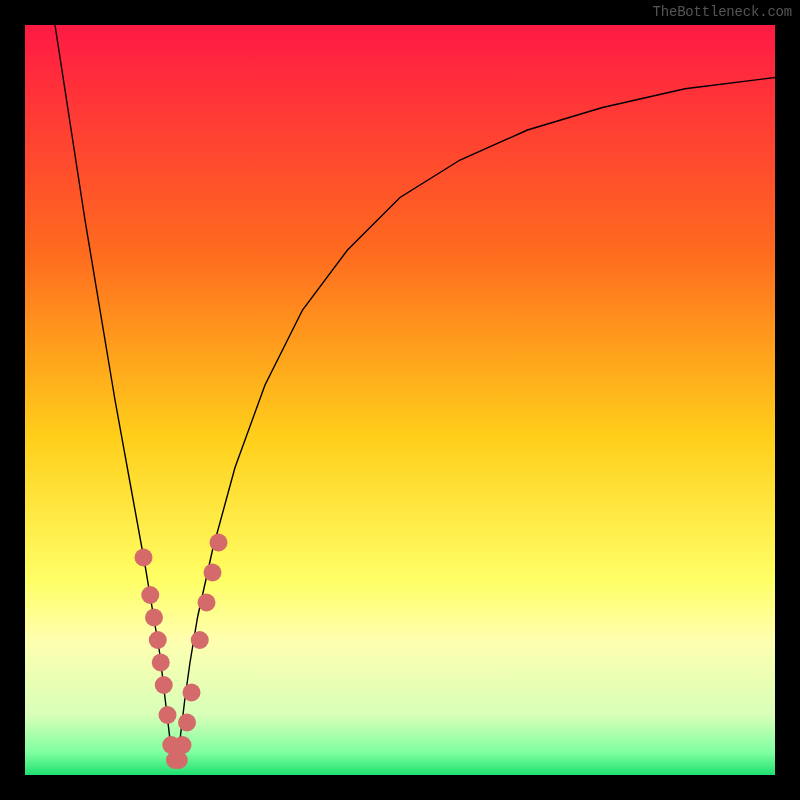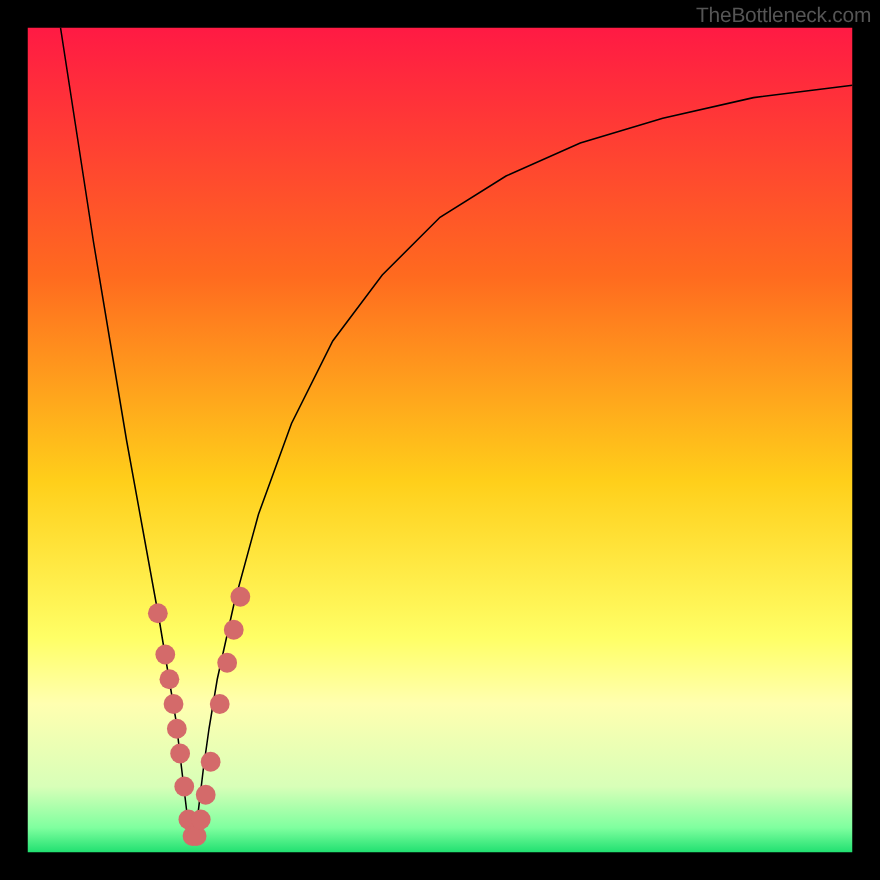--- a/index.html
+++ b/index.html
@@ -22,24 +22,25 @@
     left: 25px;
     top: 25px;
     width: 750px;
     height: 750px;
   }
   .watermark {
     position: absolute;
     top: 4px;
     right: 8px;
     color: #555;
-    font-size: 19px;
+    font-size: 14px;
     font-weight: 500;
     letter-spacing: -0.2px;
     pointer-events: none;
+    font-family: Liberation Mono, monospace;
   }
   svg {
     display: block;
   }
 </style>
 </head>
 <body>
 
 <div class="frame">
   <div class="plot-area">

